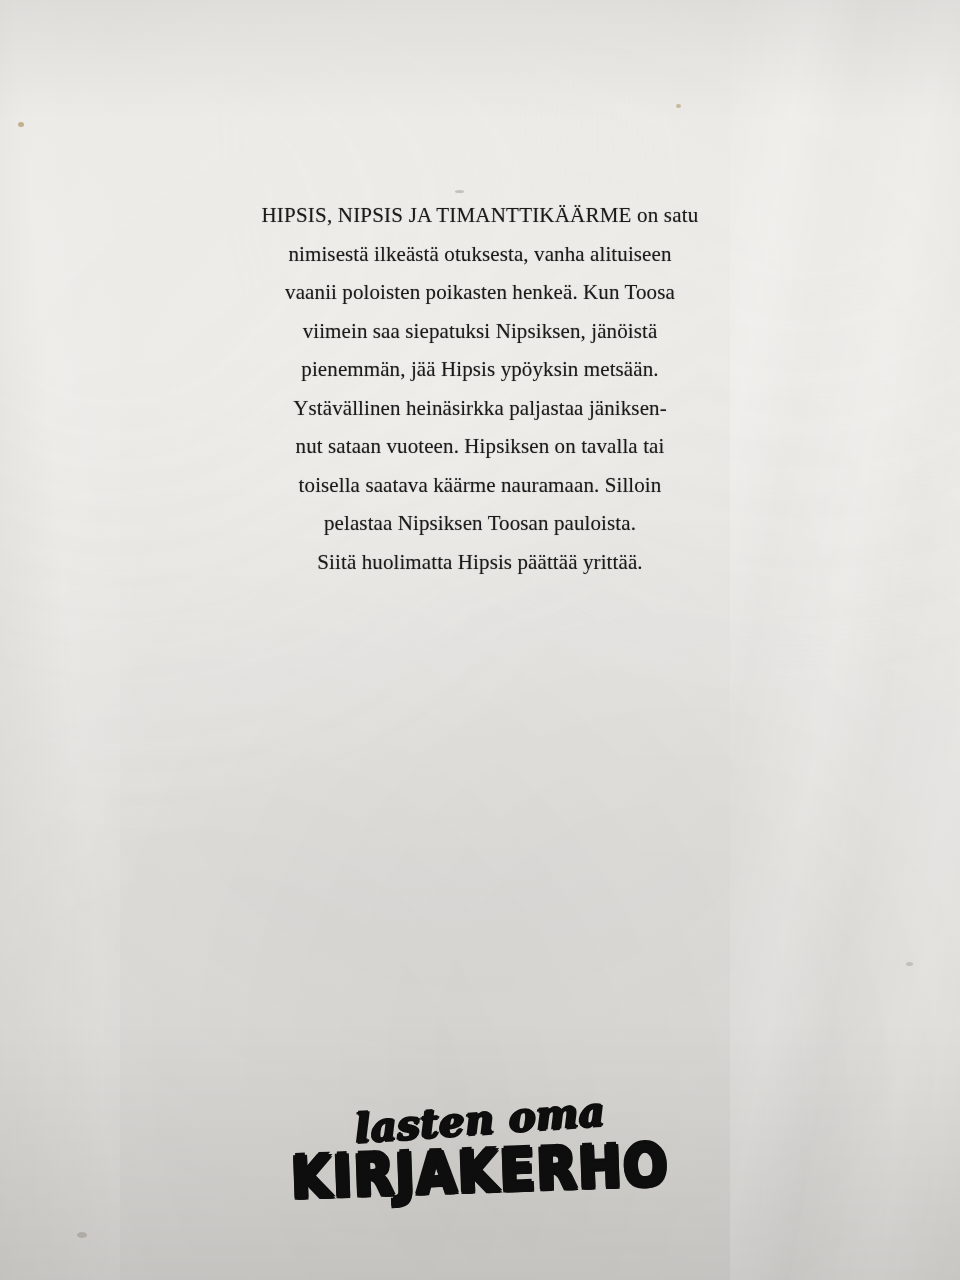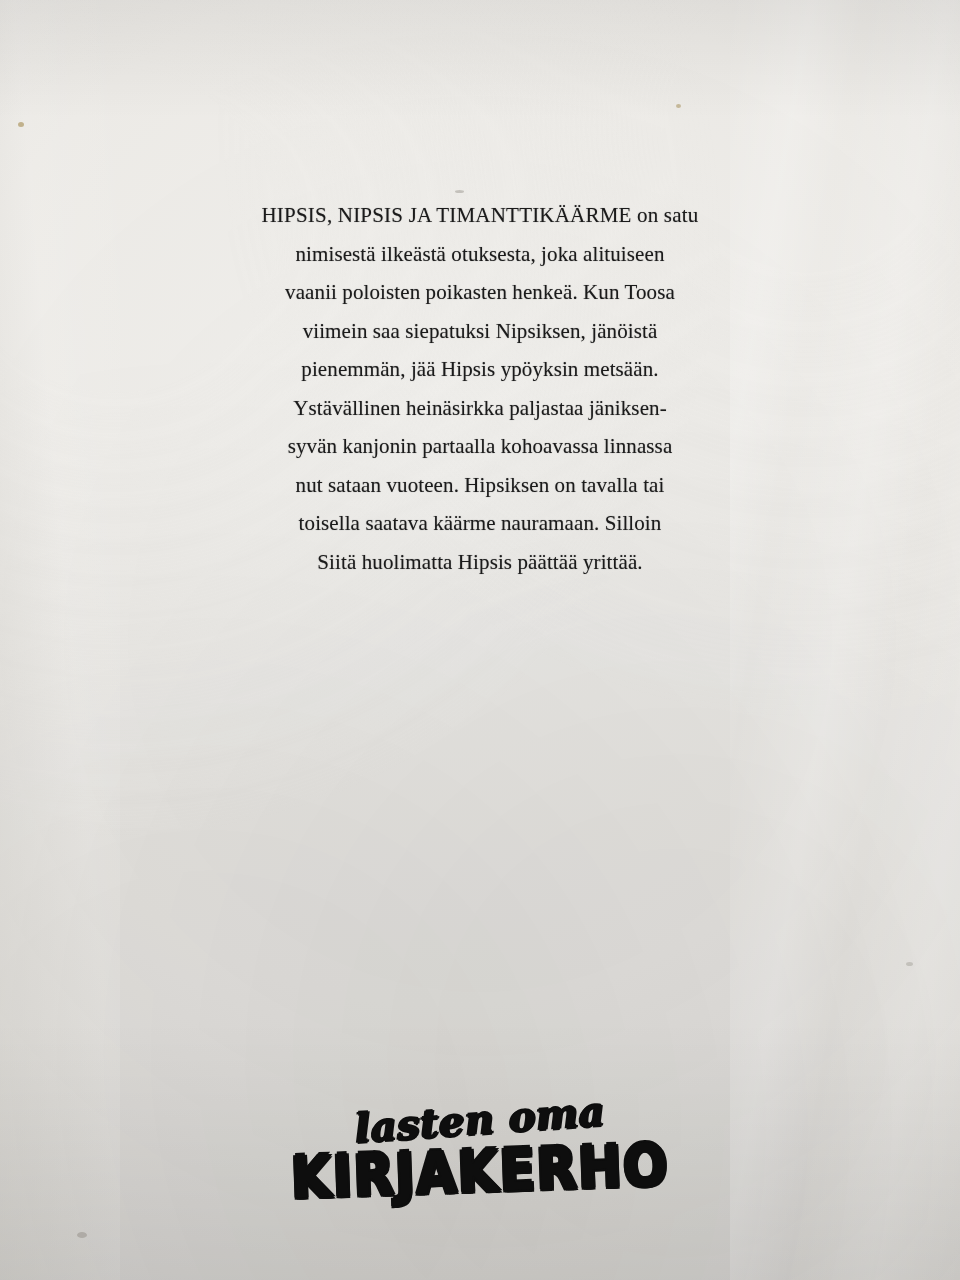--- a/index.html
+++ b/index.html
@@ -178,28 +178,28 @@
   <div class="shadow-bottom"></div>
 
   <span class="speck s1"></span>
   <span class="speck s2"></span>
   <span class="speck s3"></span>
   <span class="speck s4"></span>
   <span class="speck s5"></span>
 
   <div class="blurb">
     <span class="line first">HIPSIS, NIPSIS JA TIMANTTIKÄÄRME on satu</span>
-    <span class="line">nimisestä ilkeästä otuksesta, joka alituiseen</span>
+    <span class="line">nimisestä ilkeästä otuksesta, vanha alituiseen</span>
     <span class="line">vaanii poloisten poikasten henkeä. Kun Toosa</span>
     <span class="line">viimein saa siepatuksi Nipsiksen, jänöistä</span>
     <span class="line">pienemmän, jää Hipsis ypöyksin metsään.</span>
     <span class="line">Ystävällinen heinäsirkka paljastaa jäniksen-</span>
-    <span class="line">syvän kanjonin partaalla kohoavassa linnassa</span>
     <span class="line">nut sataan vuoteen. Hipsiksen on tavalla tai</span>
     <span class="line">toisella saatava käärme nauramaan. Silloin</span>
+    <span class="line">pelastaa Nipsiksen Toosan pauloista.</span>
     <span class="line">Siitä huolimatta Hipsis päättää yrittää.</span>
   </div>
 
   <div class="logo">
     <span class="logo-top">lasten oma</span>
     <span class="logo-bottom">KIRJAKERHO</span>
   </div>
 
 </div>
 

